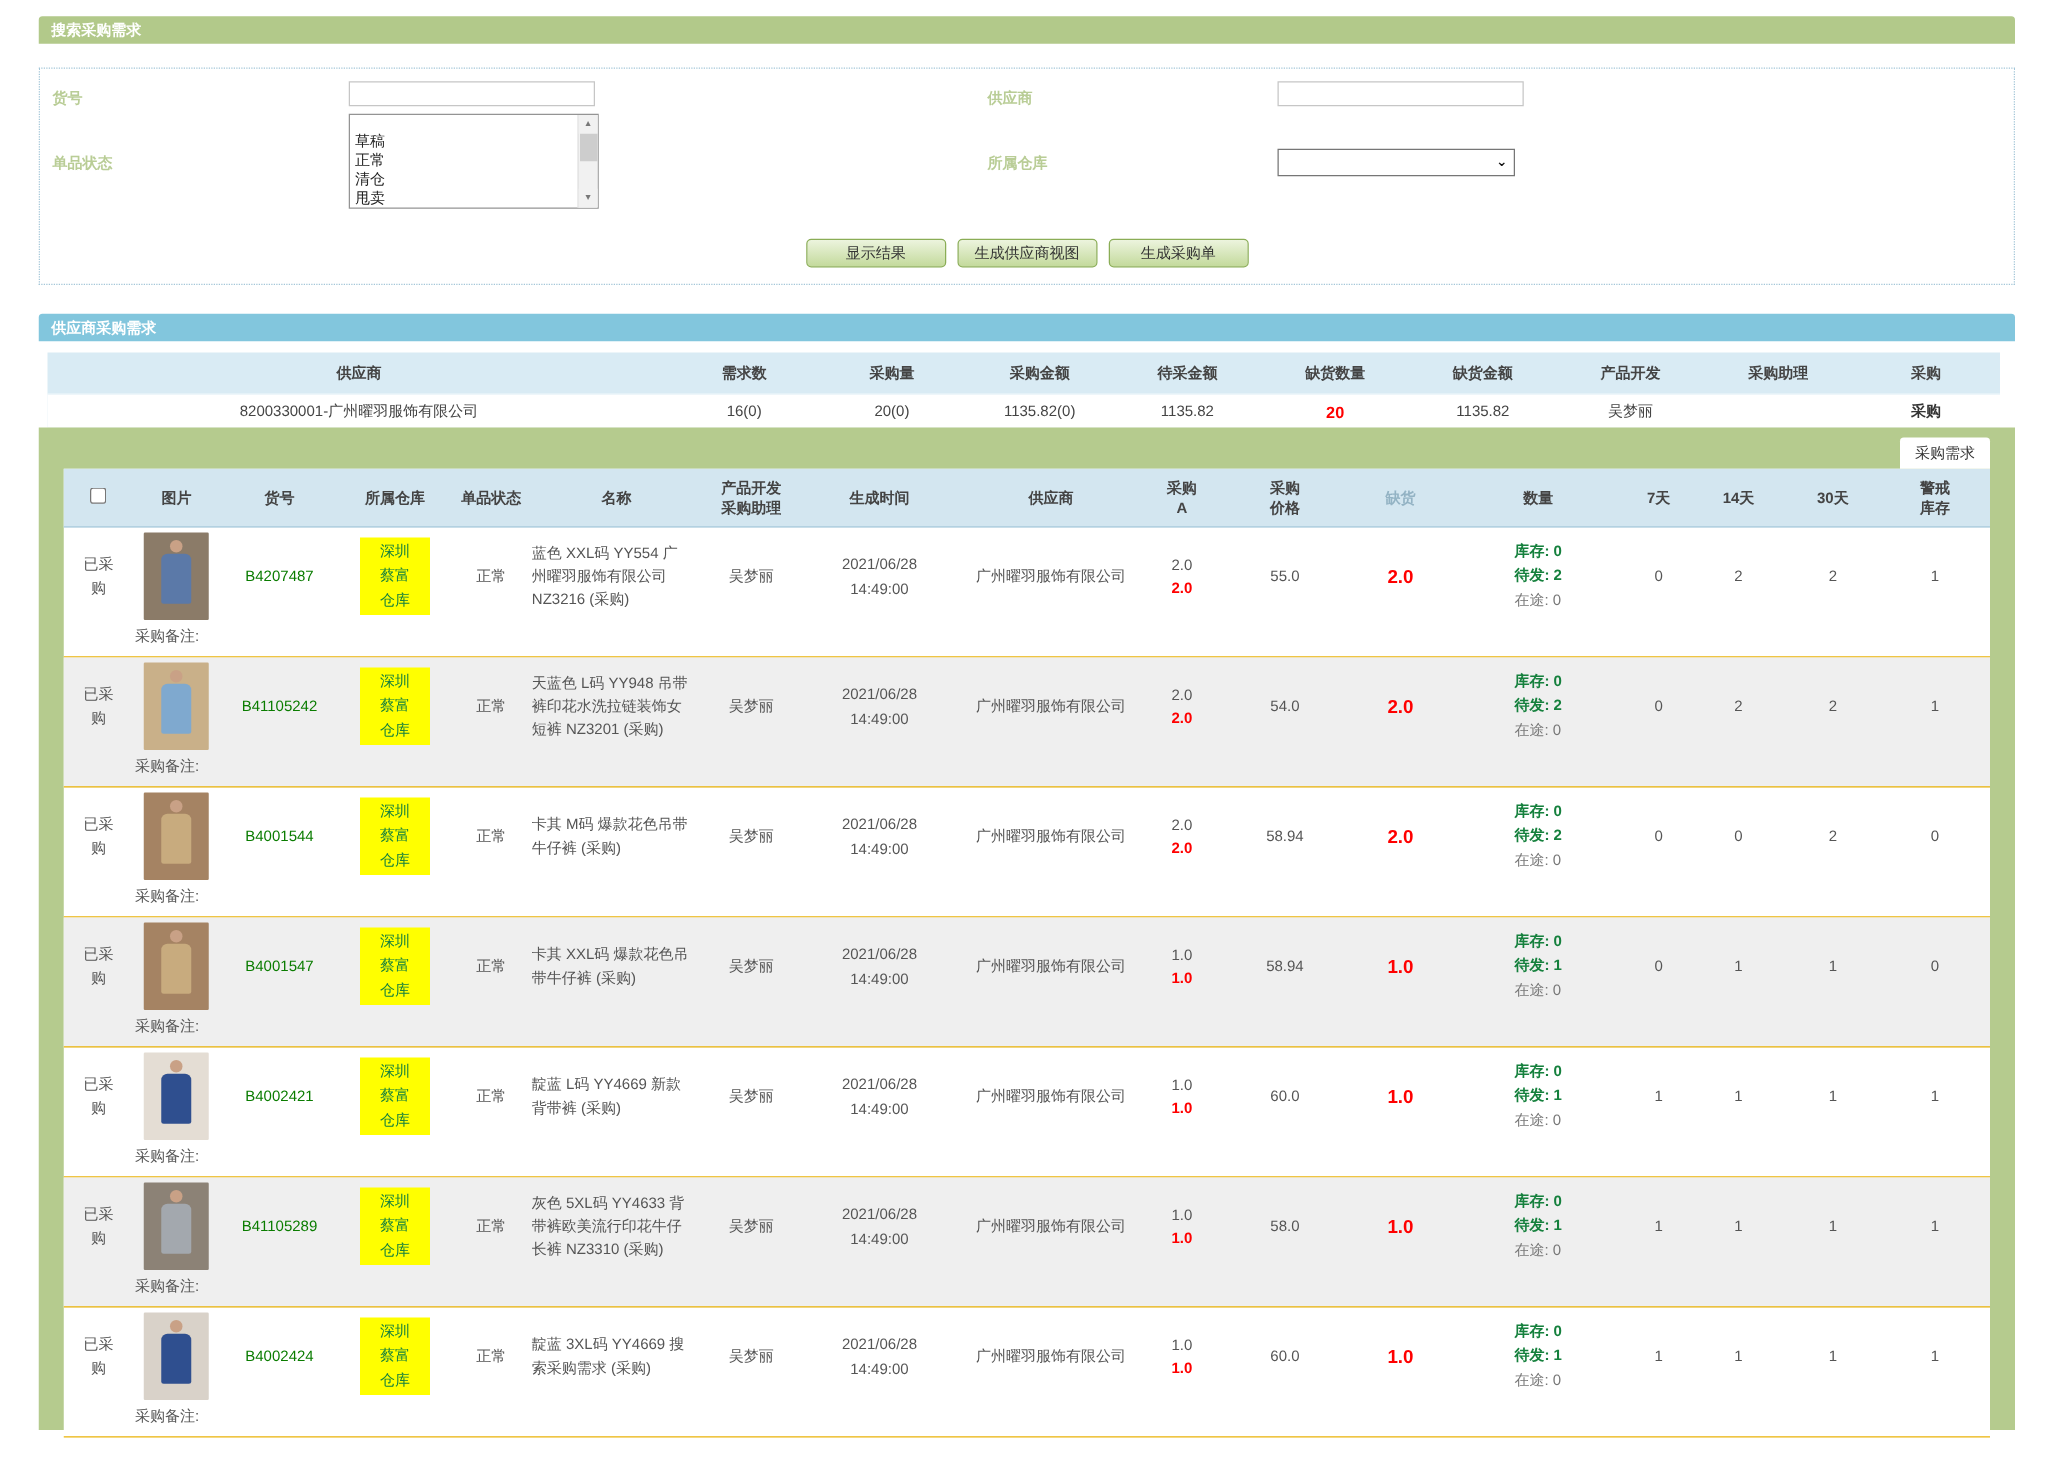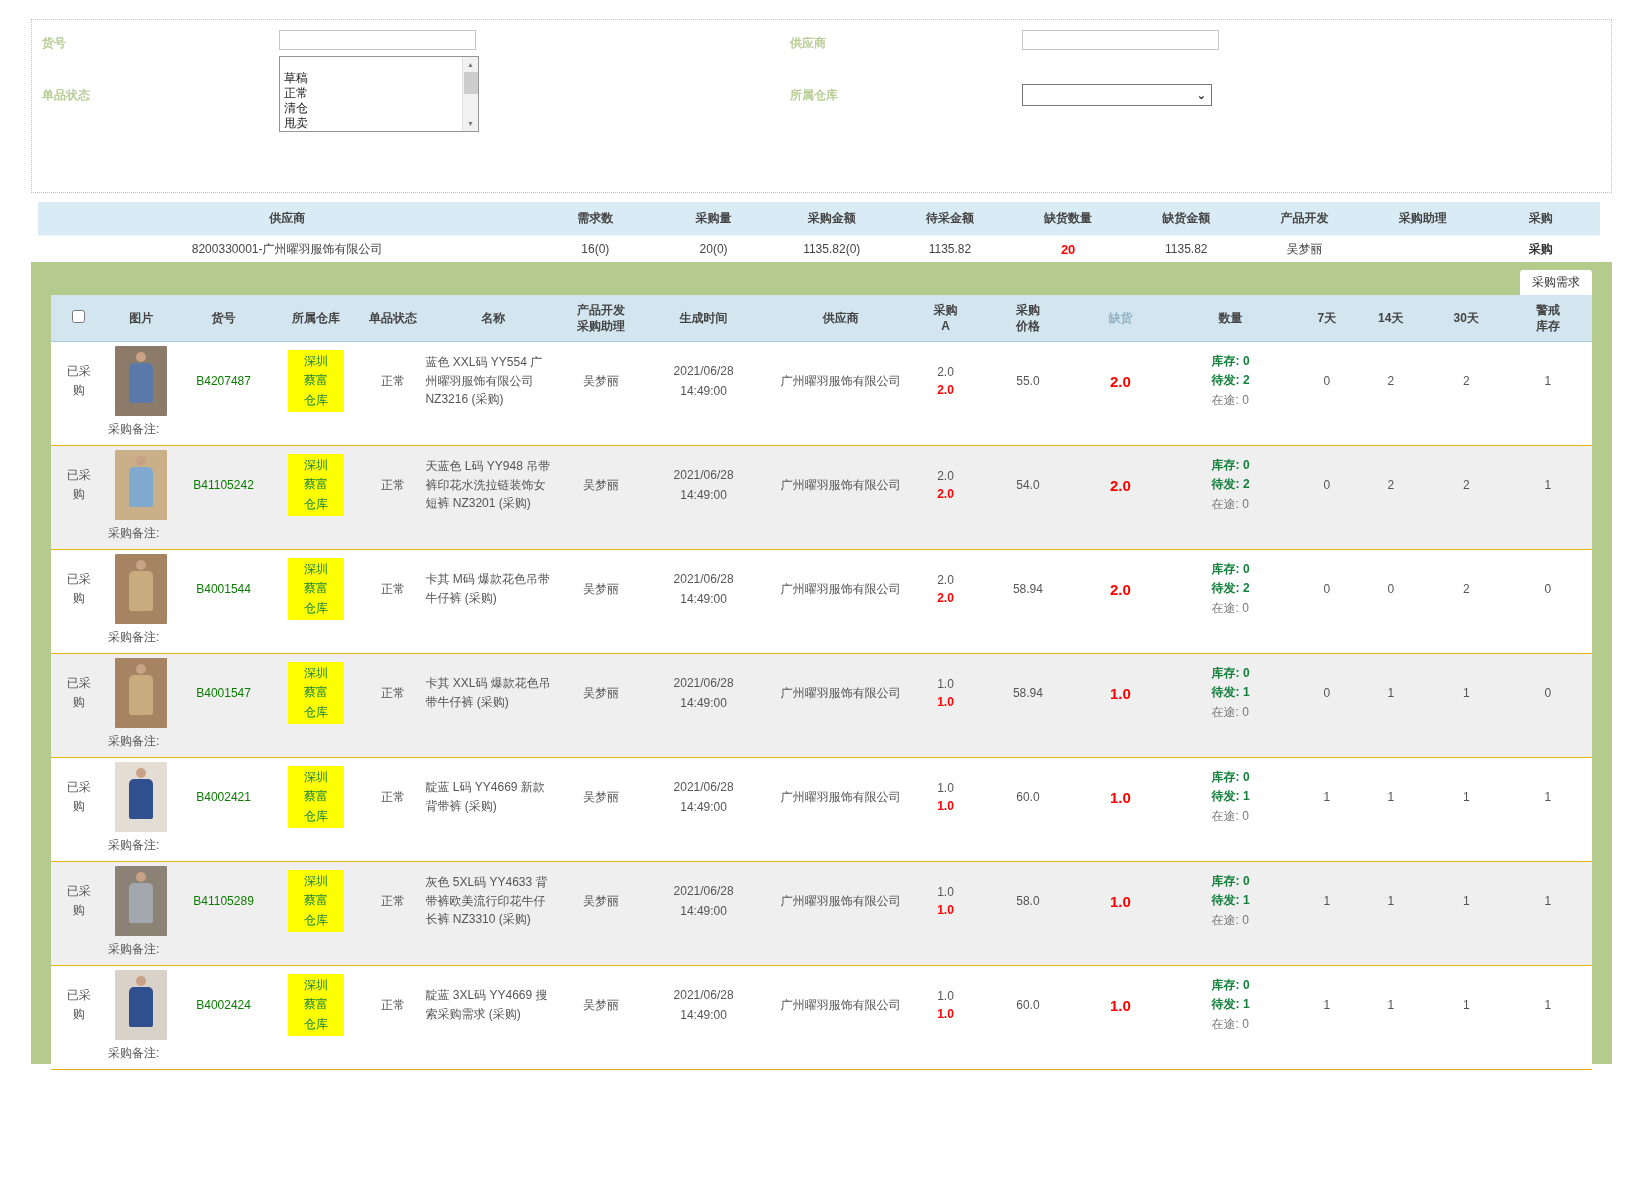--- a/index.html
+++ b/index.html
@@ -83,20 +83,23 @@
   .photo .head { position: absolute; top: 6px; left: 50%; transform: translateX(-50%);
                  width: 10px; height: 10px; border-radius: 50%; background: #c9a186; }
   .photo .garment { position: absolute; top: 17px; left: 50%; transform: translateX(-50%);
                     width: 24px; height: 40px; border-radius: 5px 5px 2px 2px; }
 </style>
 </head>
 <body>
 
 <div class="page">
 
+  <div class="section-bar bar-green">
+    <span>搜索采购需求</span>
+  </div>
 
   <div class="search-panel">
     <span class="flabel" style="left:10px;top:15px">货号</span>
     <input class="txt" style="left: 247px; top: 10px; width: 197px;" value="">
 
     <span class="flabel" style="left:10px;top:67px">单品状态</span>
     <div class="listbox" style="left:247px;top:36px">
       <div class="opts" id="status-options">
           <div class="option">草稿</div>
           <div class="option">正常</div>
@@ -114,22 +117,30 @@
 
     <span class="flabel" style="left:758px;top:15px">供应商</span>
     <input class="txt" style="left: 990px; top: 10px; width: 197px;" value="">
 
     <span class="flabel" style="left:758px;top:67px">所属仓库</span>
     <div class="fake-select" style="left:990px;top:64px">
       <span></span>
       <span class="caret">⌄</span>
     </div>
 
-  </div>
-
+    <div class="btn-row">
+      <button class="btn">显示结果</button>
+      <button class="btn">生成供应商视图</button>
+      <button class="btn">生成采购单</button>
+    </div>
+  </div>
+
+  <div class="section-bar bar-blue">
+    <span>供应商采购需求</span>
+  </div>
 
   <div class="summary">
     <div class="s-grid s-head">
       <div>供应商</div>
       <div>需求数</div>
       <div>采购量</div>
       <div>采购金额</div>
       <div>待采金额</div>
       <div>缺货数量</div>
       <div>缺货金额</div>

